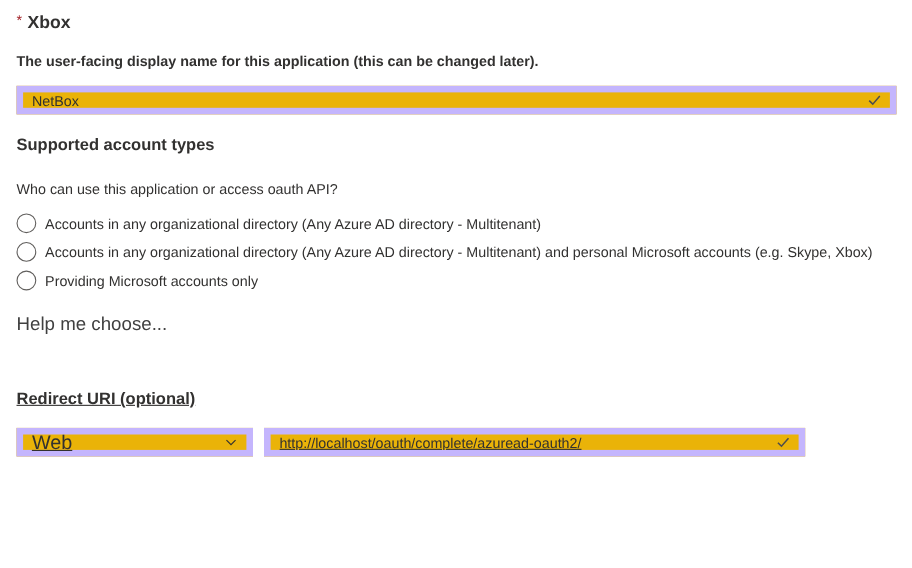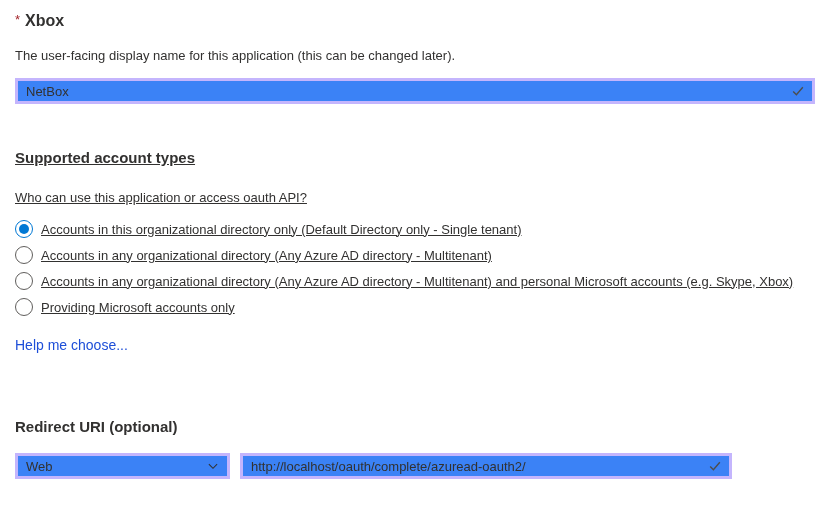--- a/index.html
+++ b/index.html
@@ -35,22 +35,22 @@
     color: #323130;
   }
   .desc {
     font-size: 13px;
     color: #323130;
     line-height: 19px;
   }
   .field-box {
     position: relative;
     height: 26px;
-    border: 3px solid #c4b5fd;
-    background: #3b82f6;
+    border: 6px solid #c4b5fd;
+    background: #eab308;
     display: flex;
     align-items: center;
   }
   .field-box input {
     border: none;
     outline: none;
     background: transparent;
     font-family: "Liberation Sans", sans-serif;
     font-size: 13px;
     color: #323130;
@@ -64,24 +64,24 @@
     top: 50%;
     transform: translateY(-50%);
     width: 14px;
     height: 14px;
     display: flex;
     align-items: center;
     justify-content: center;
     pointer-events: none;
   }
   .name-section { margin-top: 2px; }
-  .name-desc { margin-top: 16px; }
+  .name-desc { margin-top: 16px; font-weight: bold; }
   .name-input-wrap { margin-top: 13px; }
 
-  .account-section { margin-top: 45px; text-decoration: underline; }
+  .account-section { margin-top: 19px; }
   .account-question { margin-top: 22px; }
   .radio-group { margin-top: 9px; }
   .radio-row {
     display: flex;
     align-items: center;
     height: 26px;
     cursor: pointer;
   }
   .radio {
     width: 18px;
@@ -105,40 +105,40 @@
     background: #0078d4;
   }
   .radio-label {
     font-size: 13px;
     margin-left: 8px;
     color: #323130;
   }
   .help-link {
     display: inline-block;
     margin-top: 17px;
-    font-size: 14px;
-    color: #1d4ed8;
+    font-size: 17px;
+    color: #404040;
     text-decoration: none;
     cursor: pointer;
   }
 
-  .redirect-section { margin-top: 64px; }
+  .redirect-section { margin-top: 49px; text-decoration: underline; }
   .redirect-desc { margin-top: 16px; max-width: 800px; }
   .redirect-row {
     margin-top: 18px;
     display: flex;
     align-items: center;
     gap: 10px;
   }
   .platform-select {
     width: 215px;
     cursor: pointer;
   }
   .platform-select .select-value {
-    font-size: 13px;
+    font-size: 18px;
     color: #323130;
     padding-left: 8px;
     flex: 1;
   }
   .uri-field { width: 492px; }
 </style>
 </head>
 <body>
 
 <div class="page">
@@ -157,24 +157,20 @@
         </svg>
       </span>
     </div>
   </div>
 
   <div class="account-section">
     <div class="sub-heading">Supported account types</div>
     <div class="desc account-question">Who can use this application or access oauth API?</div>
 
     <div class="radio-group">
-      <div class="radio-row selected">
-        <span class="radio"></span>
-        <span class="radio-label">Accounts in this organizational directory only (Default Directory only - Single tenant)</span>
-      </div>
       <div class="radio-row">
         <span class="radio"></span>
         <span class="radio-label">Accounts in any organizational directory (Any Azure AD directory - Multitenant)</span>
       </div>
       <div class="radio-row">
         <span class="radio"></span>
         <span class="radio-label">Accounts in any organizational directory (Any Azure AD directory - Multitenant) and personal Microsoft accounts (e.g. Skype, Xbox)</span>
       </div>
       <div class="radio-row">
         <span class="radio"></span>

